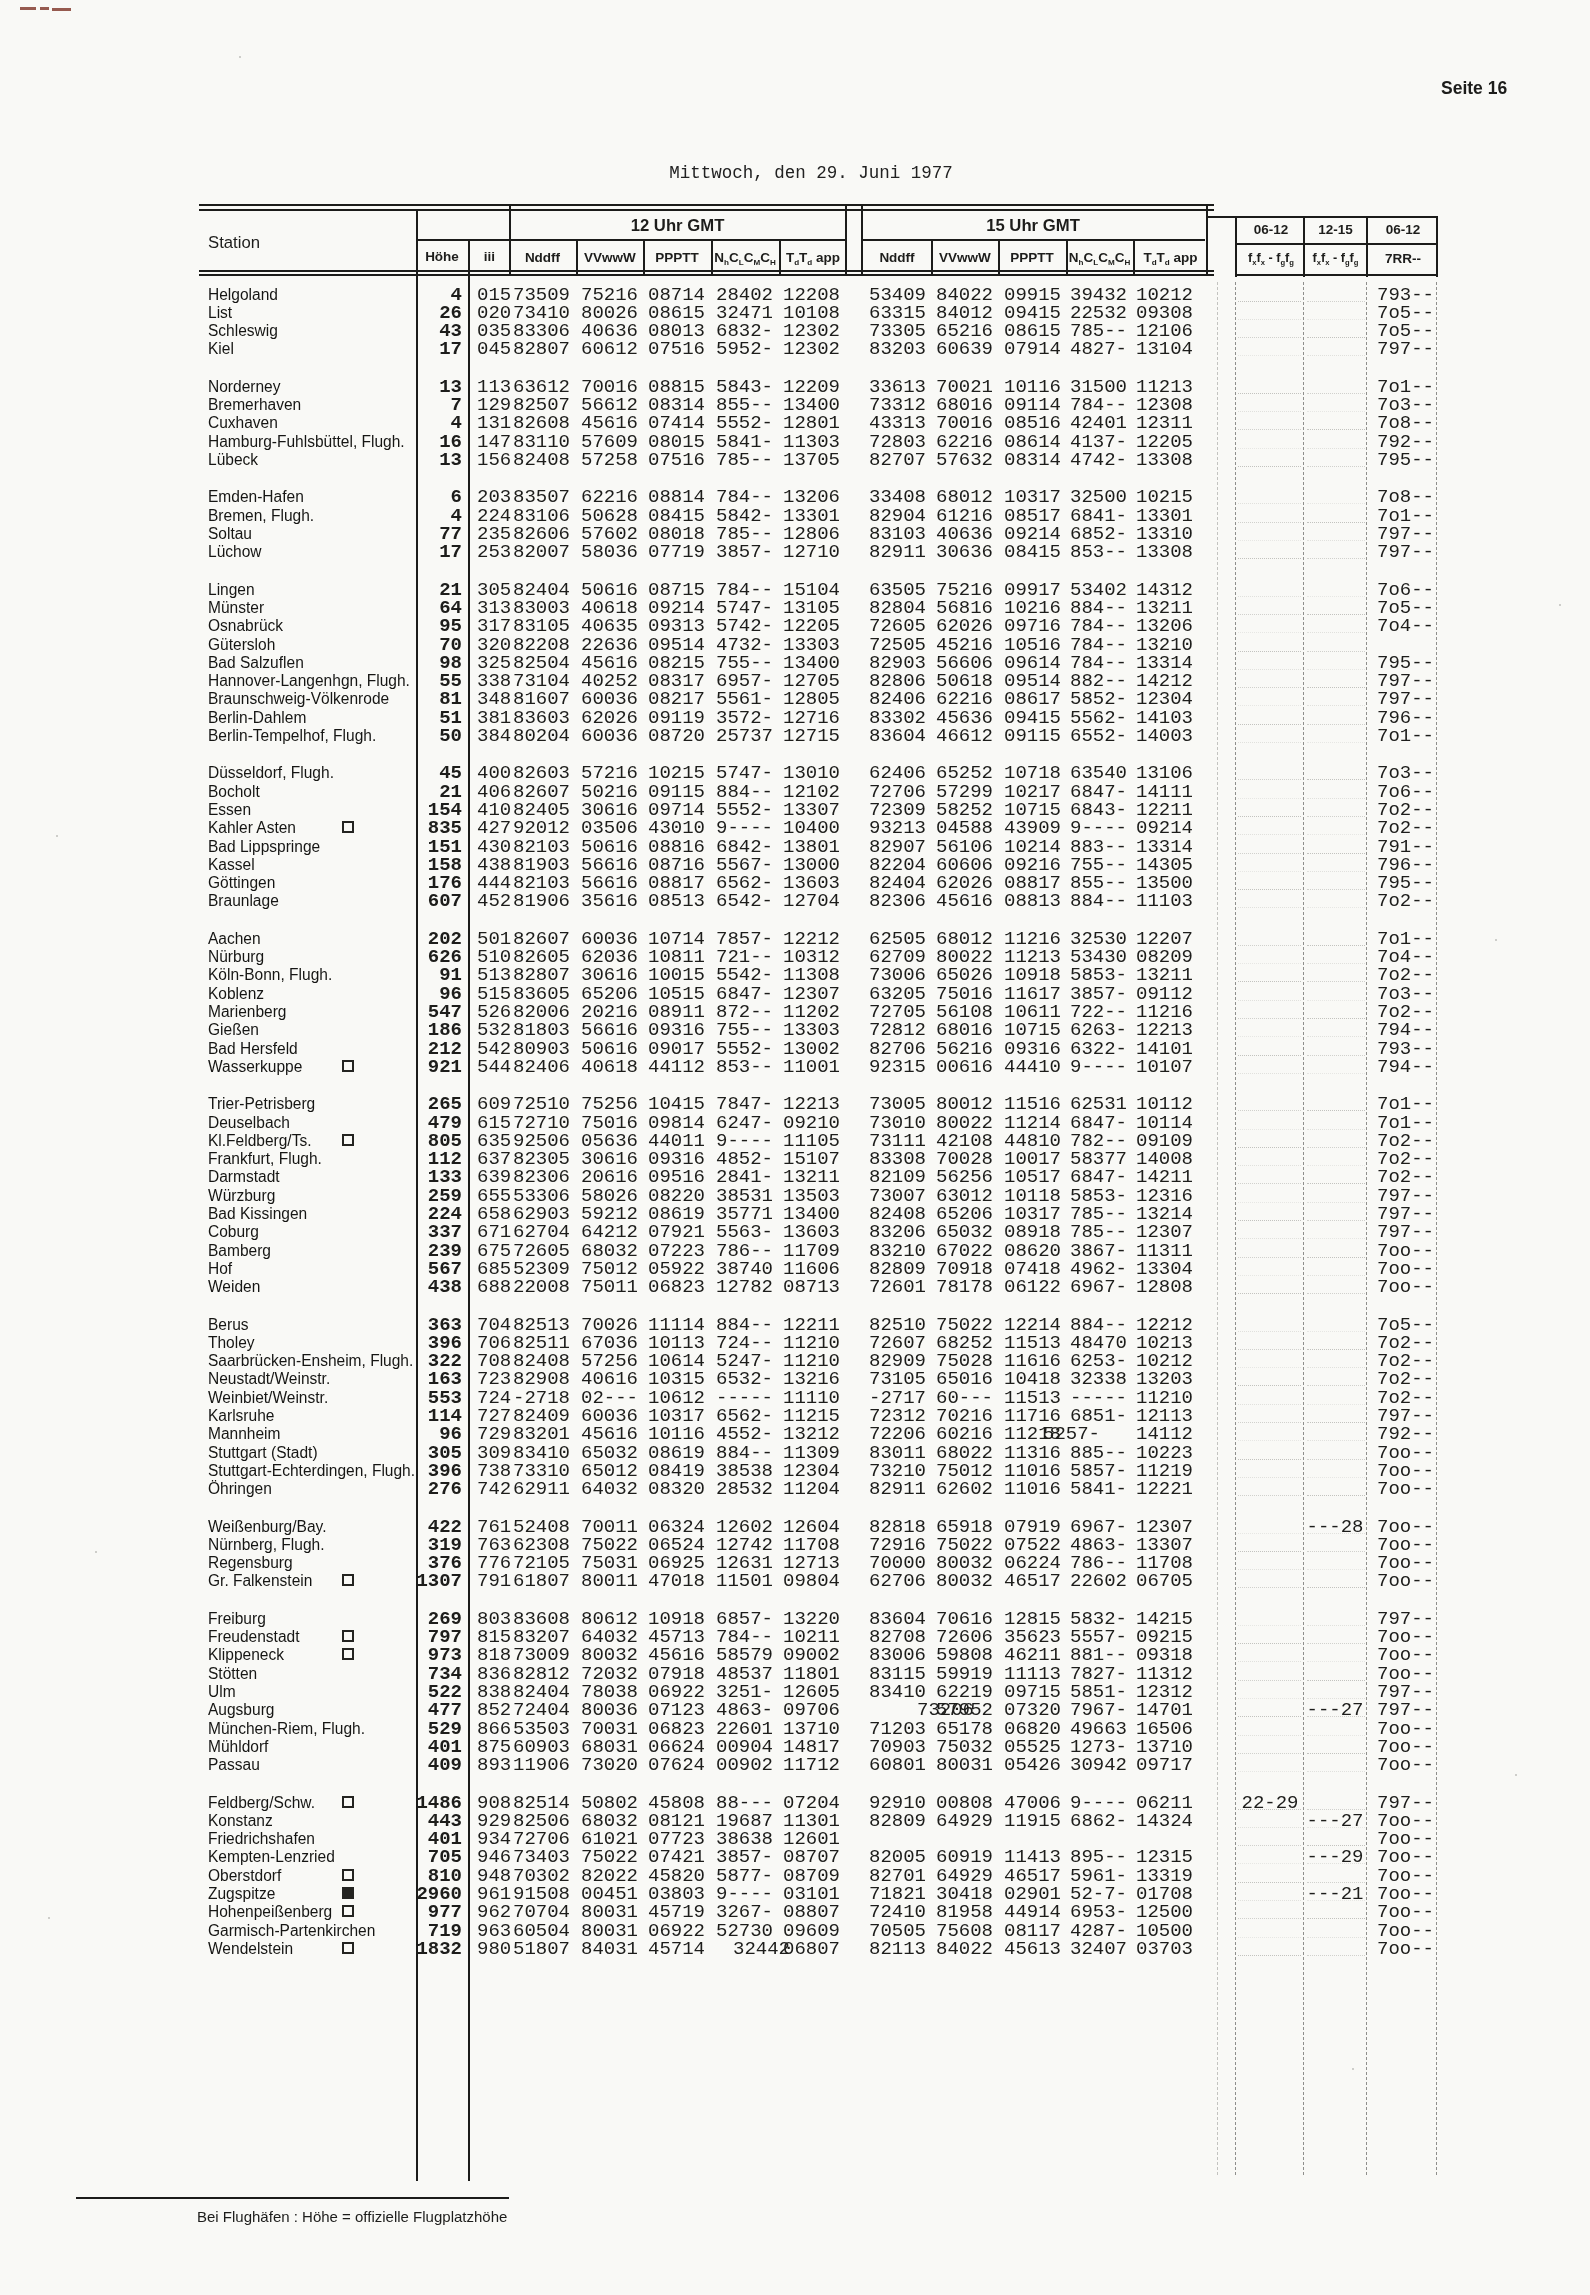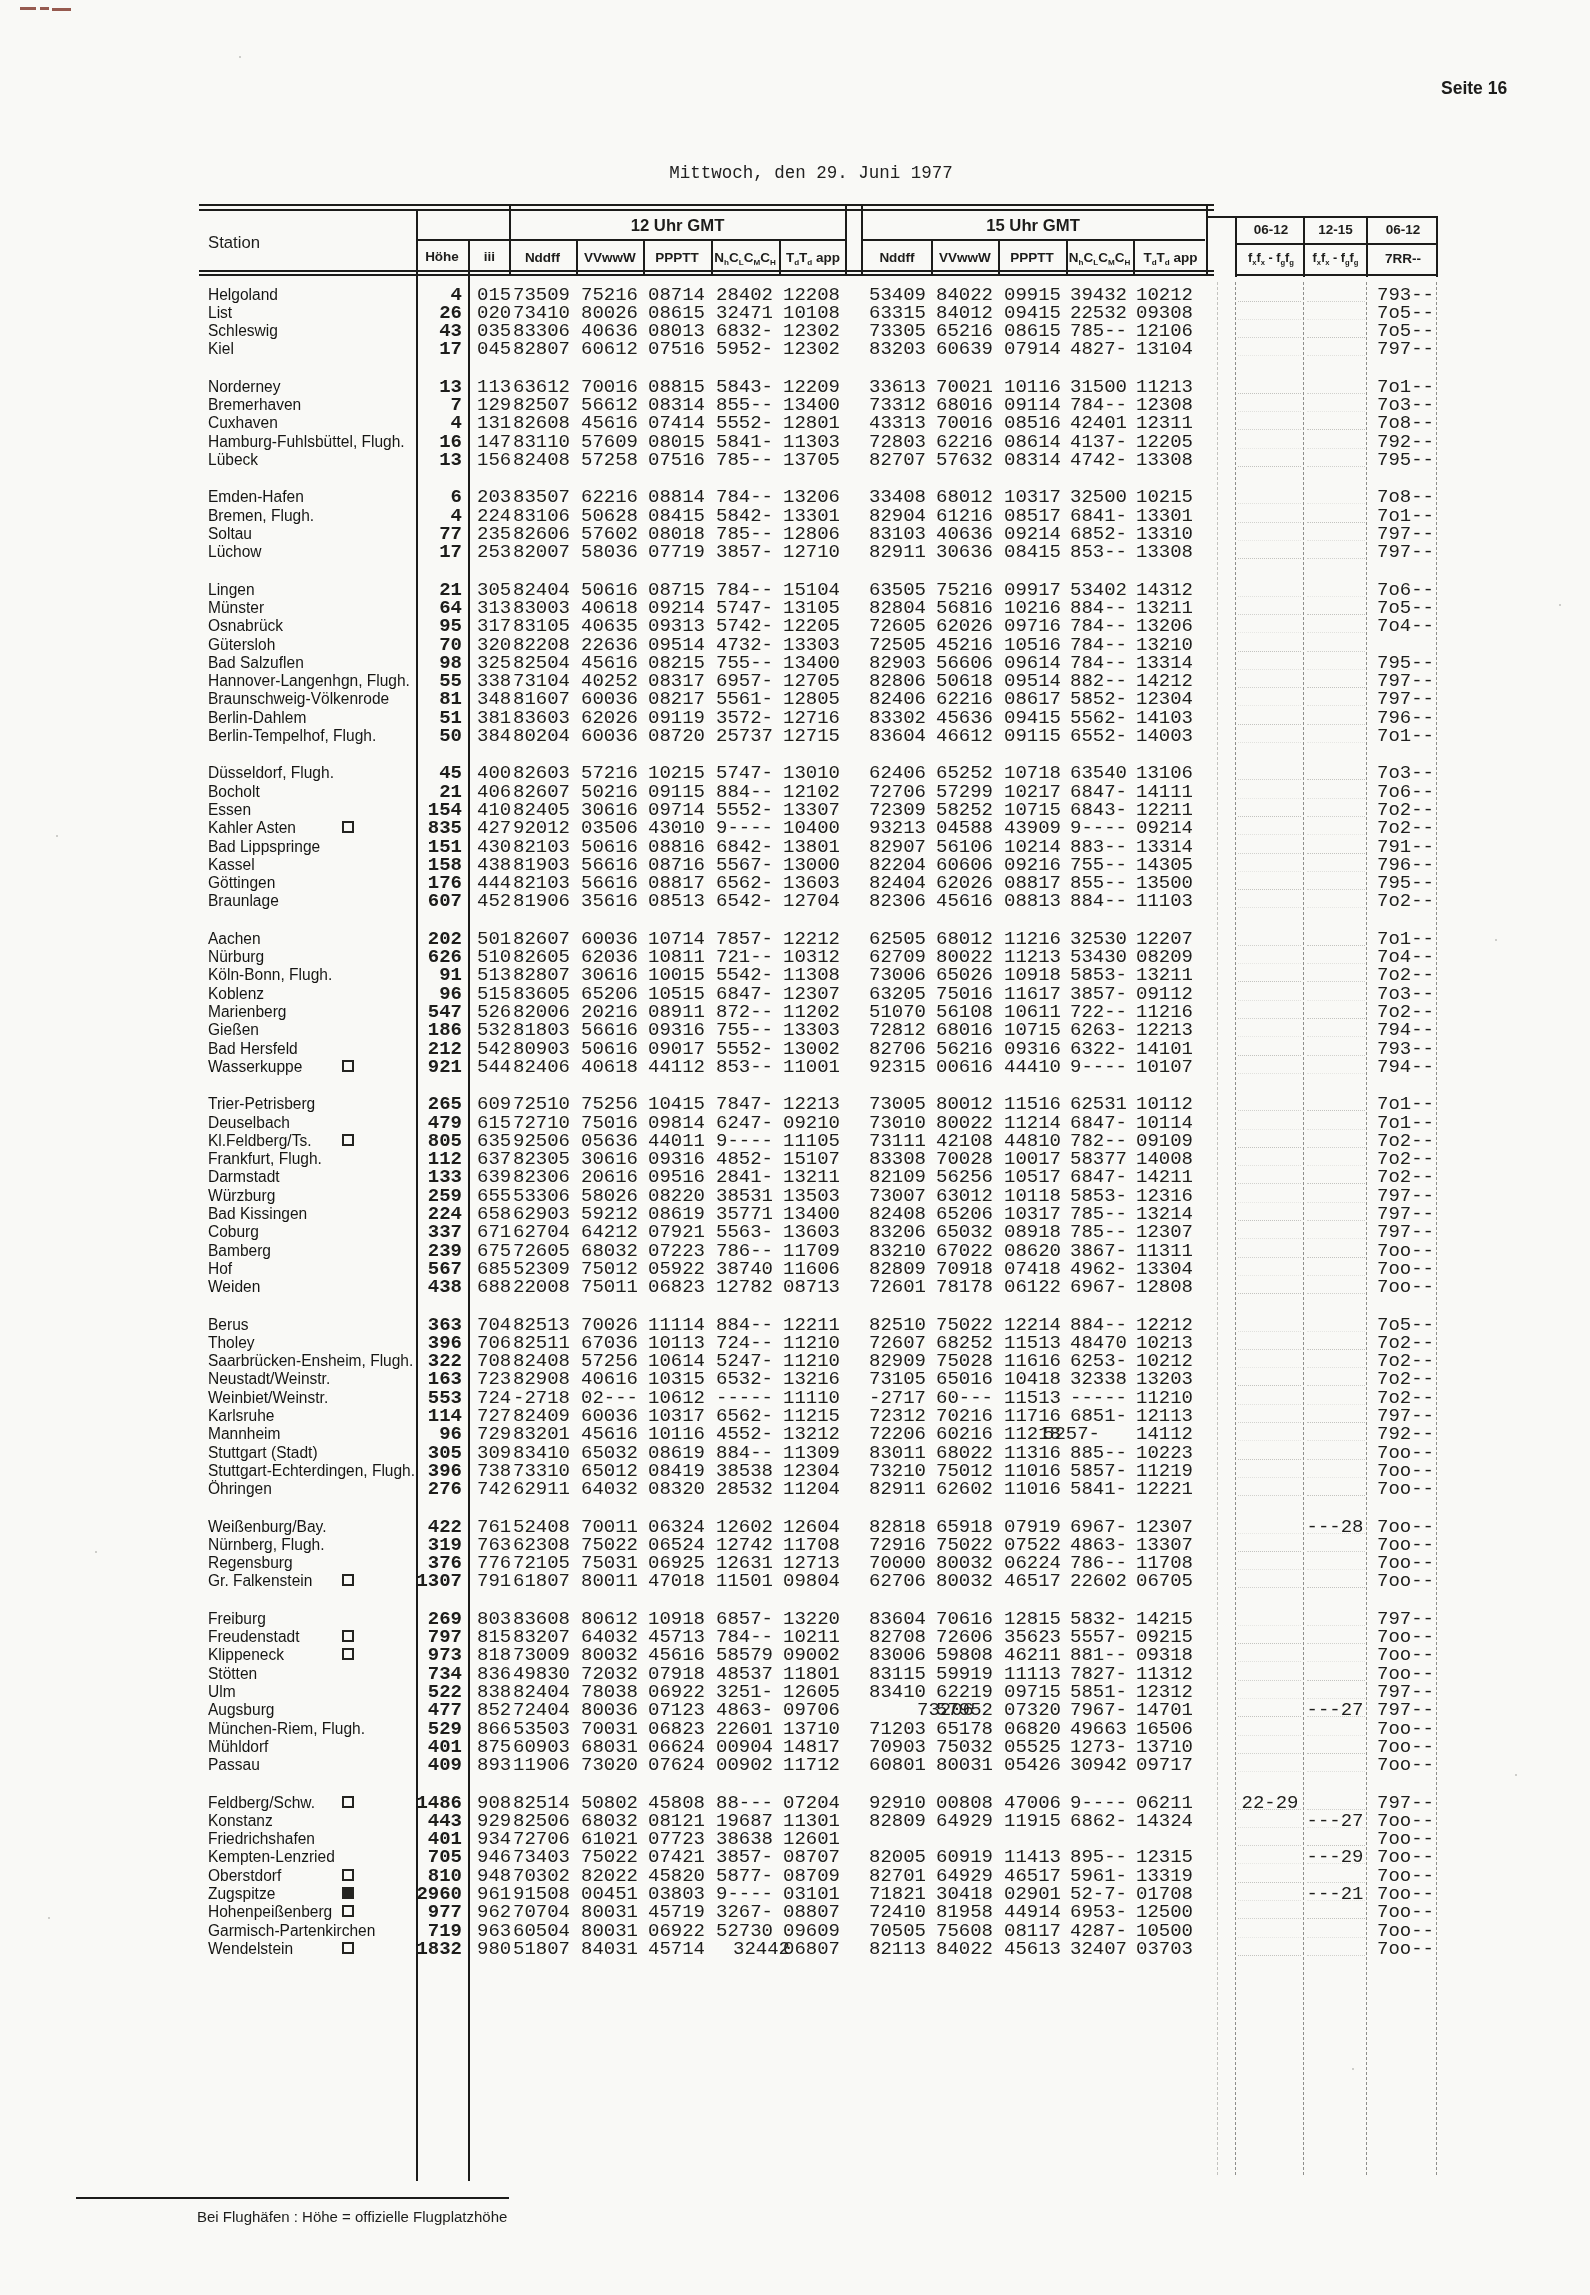--- a/index.html
+++ b/index.html
@@ -721,21 +721,21 @@
       </div>
       <div class="row" style="top: 1003px;">
         <div class="station" style="">Marienberg</div>
         <div class="hoehe" style="">547</div>
         <div class="g mono" style="left: 477px;">526</div>
         <div class="g mono" style="left: 513px;">82006</div>
         <div class="g mono" style="left: 581px;">20216</div>
         <div class="g mono" style="left: 648px;">08911</div>
         <div class="g mono" style="left: 716px;">872--</div>
         <div class="g mono" style="left: 783px;">11202</div>
-        <div class="g mono" style="left: 869px;">51070</div>
+        <div class="g mono" style="left: 869px;">72705</div>
         <div class="g mono" style="left: 936px;">56108</div>
         <div class="g mono" style="left: 1004px;">10611</div>
         <div class="g mono" style="left: 1070px;">722--</div>
         <div class="g mono" style="left: 1136px;">11216</div>
         <div class="g mono" style="left: 1377px;">7o2--</div>
         <div class="noise" style="left: 1238px; top: 15px; width: 63px; opacity: 0.24;"></div>
         <div class="noise" style="left: 1307px; top: 15px; width: 58px; opacity: 0.32;"></div>
       </div>
       <div class="row" style="top: 1021px;">
         <div class="station" style="">Gießen</div>
@@ -1298,21 +1298,21 @@
         <div class="g mono" style="left: 1070px;">881--</div>
         <div class="g mono" style="left: 1136px;">09318</div>
         <div class="g mono" style="left: 1377px;">7oo--</div>
         <div class="noise" style="left: 1238px; top: 15px; width: 63px; opacity: 0.14;"></div>
         <div class="noise" style="left: 1307px; top: 15px; width: 58px; opacity: 0.1;"></div>
       </div>
       <div class="row" style="top: 1665px;">
         <div class="station" style="">Stötten</div>
         <div class="hoehe" style="">734</div>
         <div class="g mono" style="left: 477px;">836</div>
-        <div class="g mono" style="left: 513px;">49830</div>
+        <div class="g mono" style="left: 513px;">82812</div>
         <div class="g mono" style="left: 581px;">72032</div>
         <div class="g mono" style="left: 648px;">07918</div>
         <div class="g mono" style="left: 716px;">48537</div>
         <div class="g mono" style="left: 783px;">11801</div>
         <div class="g mono" style="left: 869px;">83115</div>
         <div class="g mono" style="left: 936px;">59919</div>
         <div class="g mono" style="left: 1004px;">11113</div>
         <div class="g mono" style="left: 1070px;">7827-</div>
         <div class="g mono" style="left: 1136px;">11312</div>
         <div class="g mono" style="left: 1377px;">7oo--</div>

